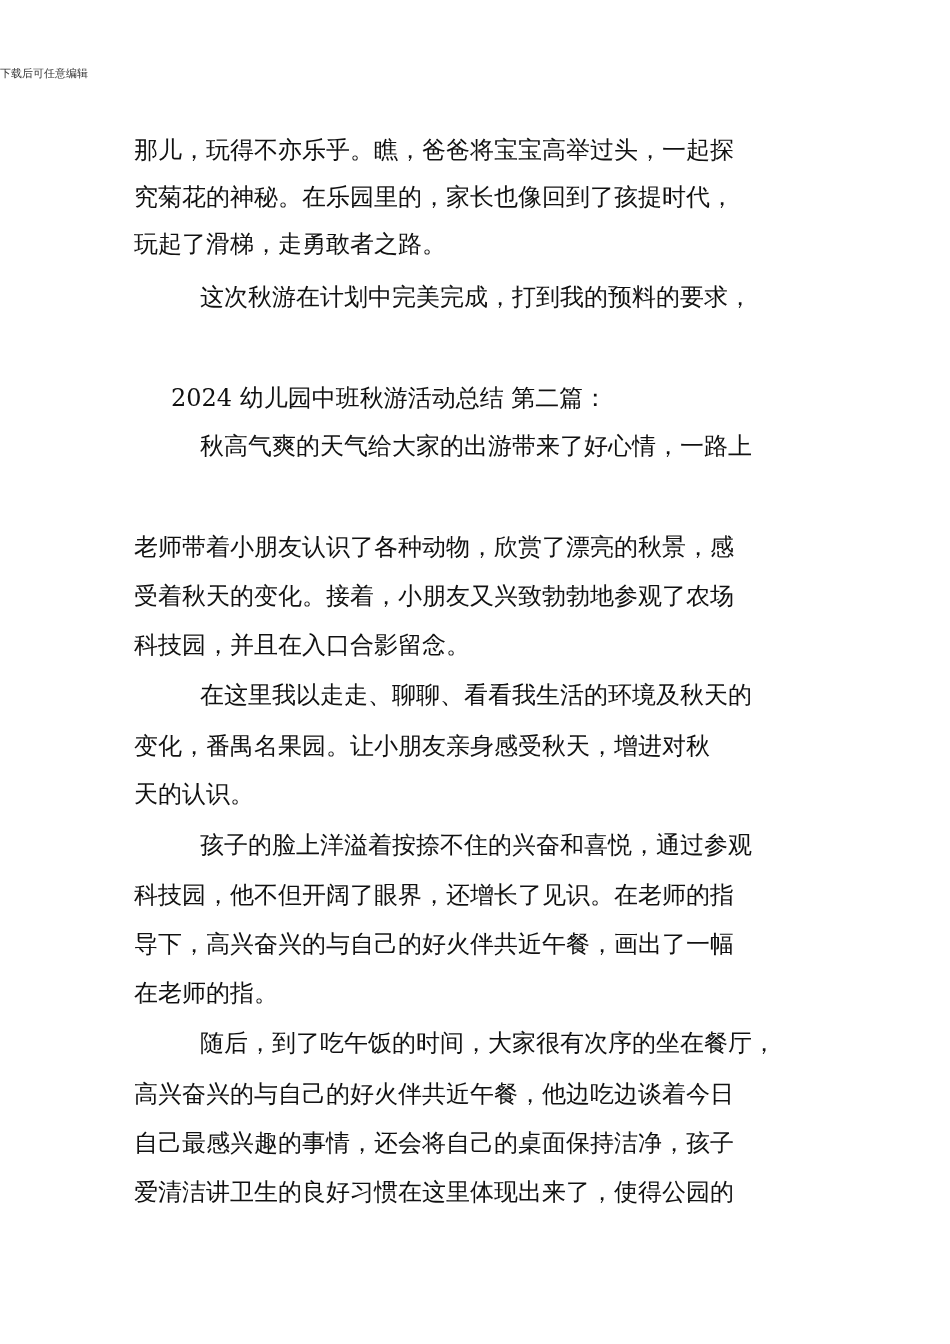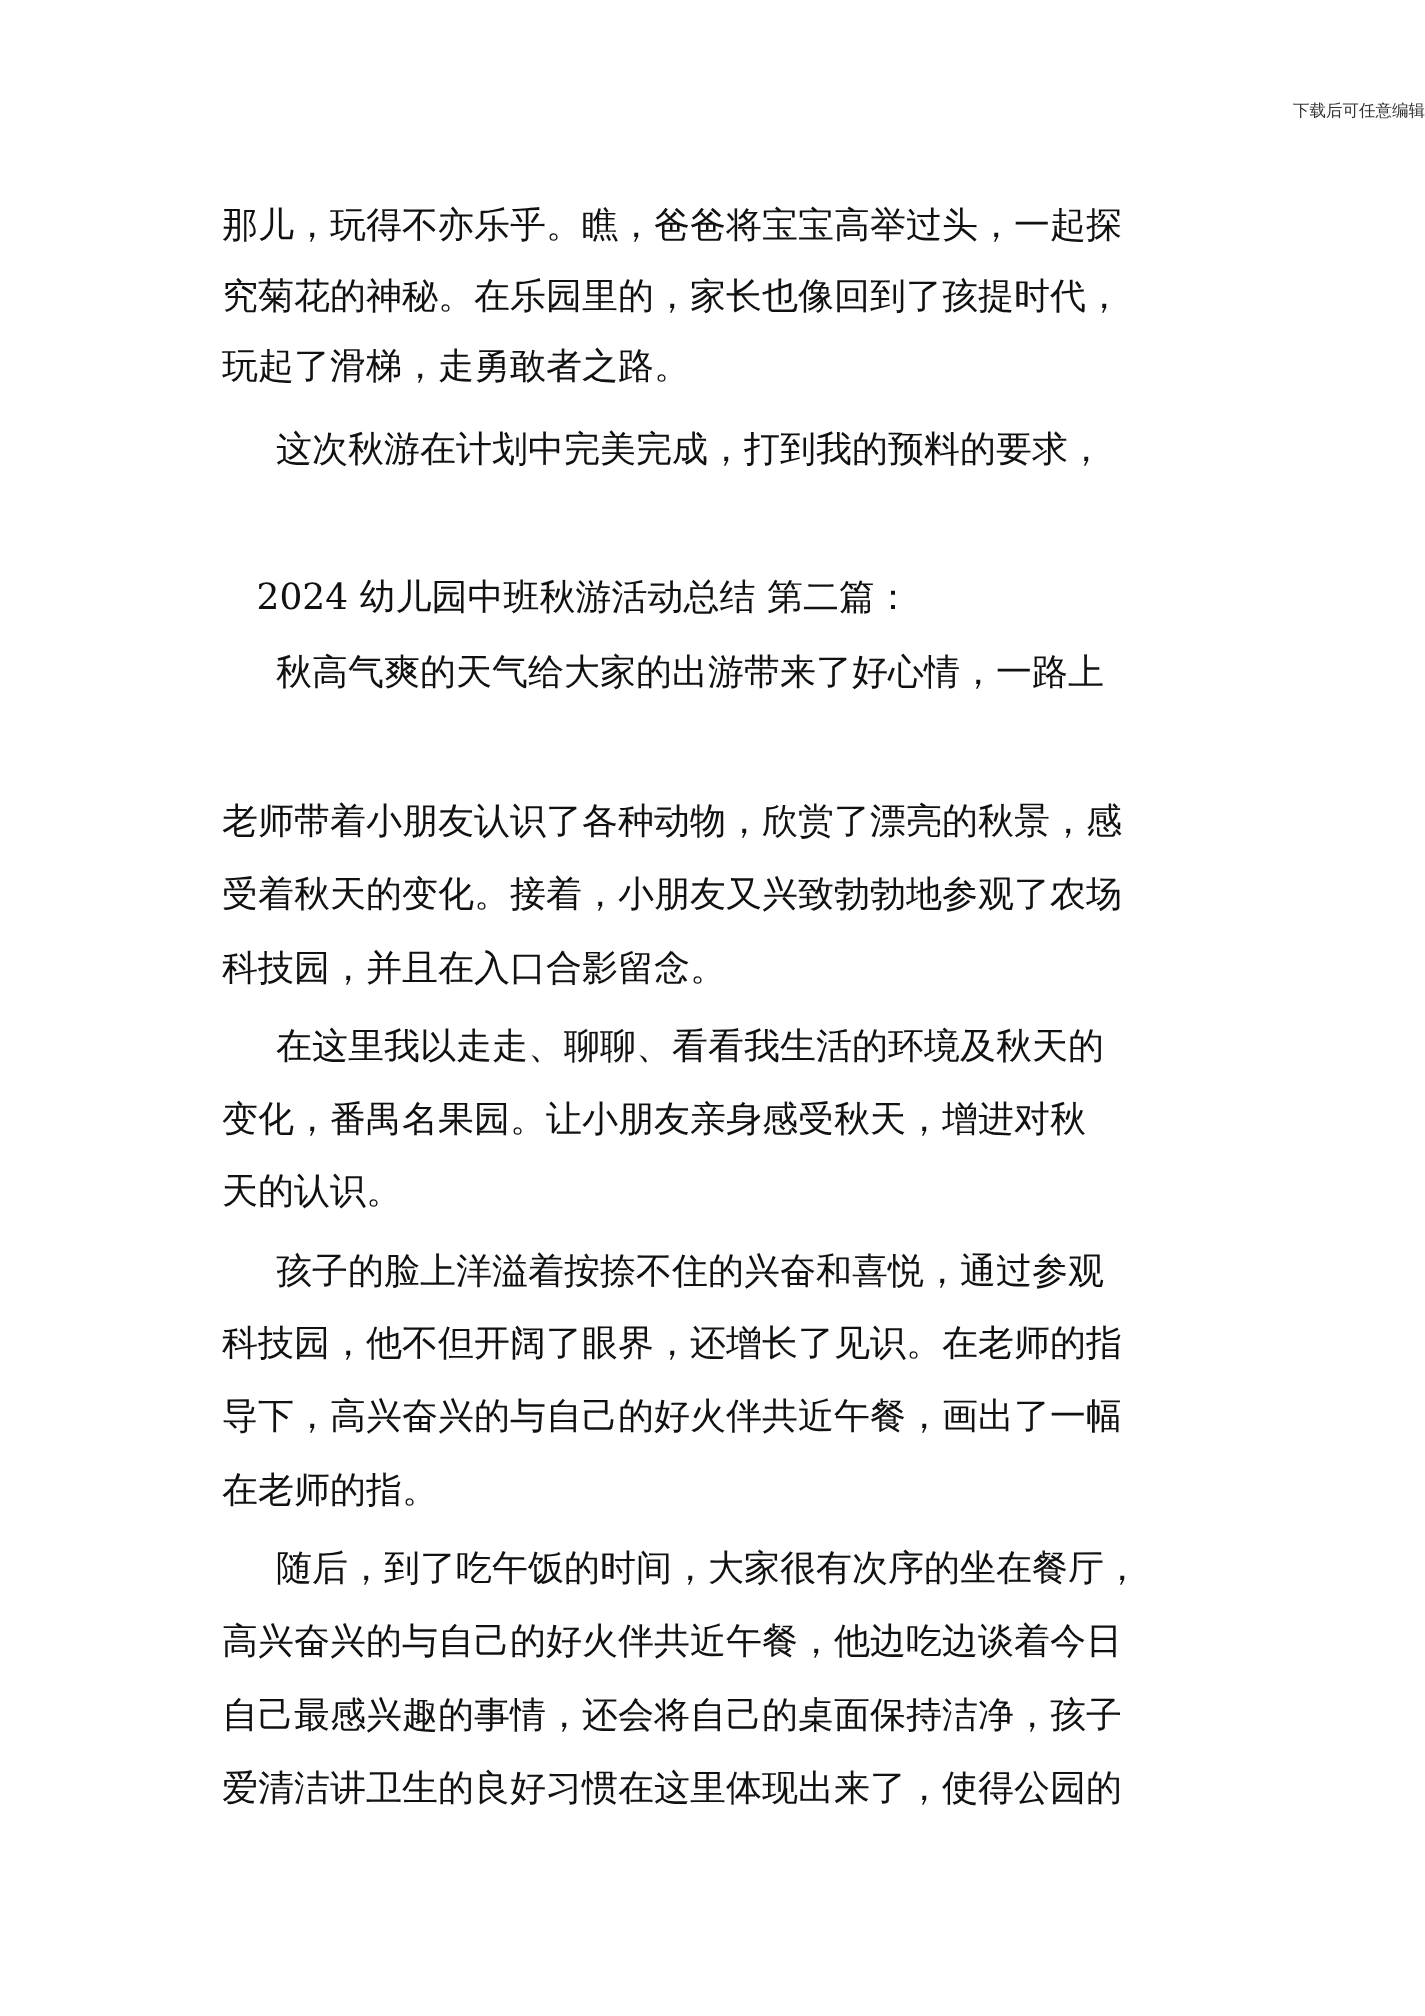--- a/index.html
+++ b/index.html
@@ -1,27 +1,27 @@
 <!DOCTYPE html>
 <html><head>
   <meta charset="utf-8">
   <style>
     html, body { margin: 0; padding: 0; background: #ffffff; }
     body { width: 950px; height: 1344px; position: relative; overflow: hidden; }
     .page { position: absolute; left: 0; top: 0; width: 950px; height: 1344px; background: #ffffff; }
     .header {
-      position: absolute; left: 0; top: 66px; width: 950px; text-align: right;
+      position: absolute; left: 0; top: 66px; width: 950px; text-align: left;
       font-family: "DejaVu Serif", serif; font-size: 11px; color: #333333;
     }
     .line {
-      position: absolute; left: 148px;
+      position: absolute; left: 134px;
       font-family: "DejaVu Serif", serif; font-size: 24px; color: #111111;
       white-space: nowrap; line-height: 30px; height: 30px;
     }
-    .line.indent { left: 184px; }
+    .line.indent { left: 200px; font-family: Liberation Mono, monospace; }
     .line.heading { left: 171px; }
   </style>
 </head>
 <body>
 
 <div class="page">
   <div class="header">下载后可任意编辑</div>
 
   <div class="line" style="top:135px">那儿，玩得不亦乐乎。瞧，爸爸将宝宝高举过头，一起探</div>
   <div class="line" style="top:182px">究菊花的神秘。在乐园里的，家长也像回到了孩提时代，</div>

